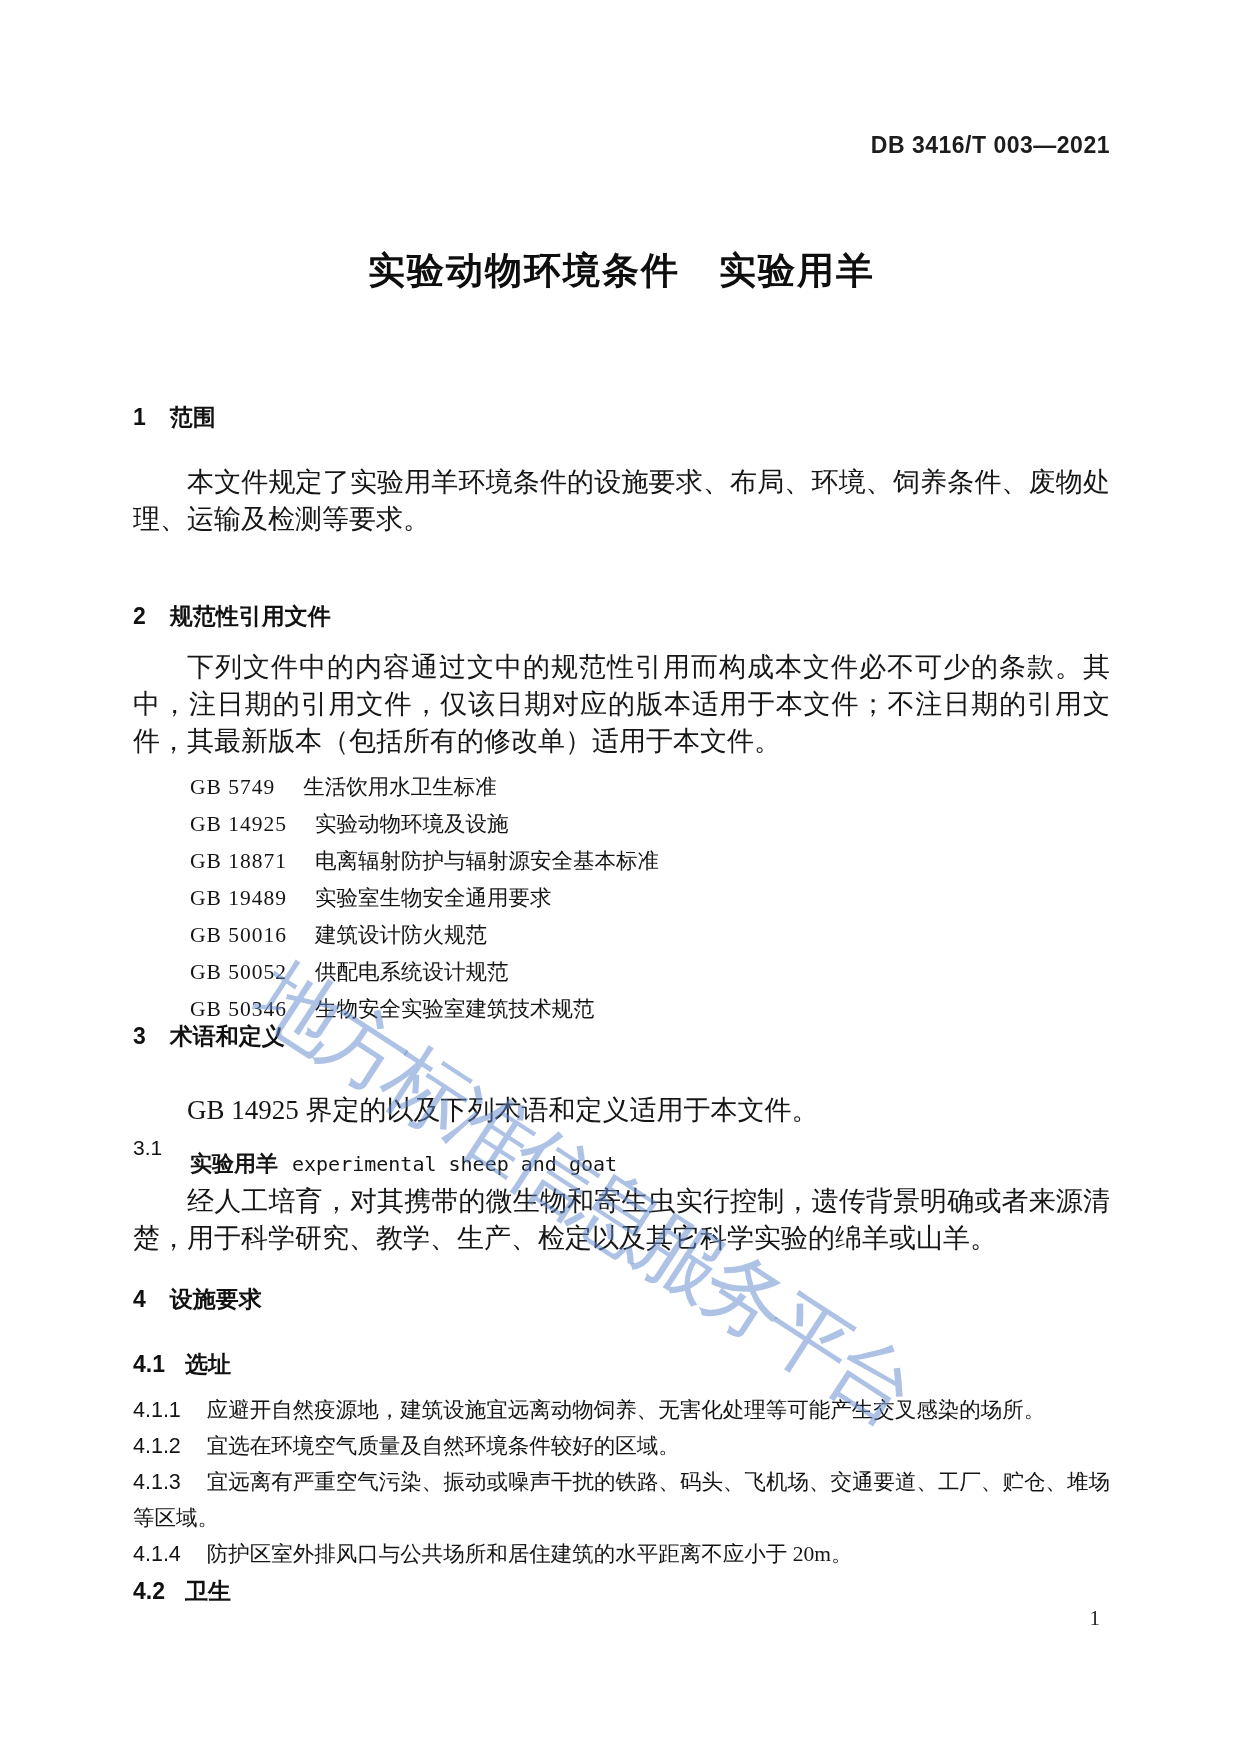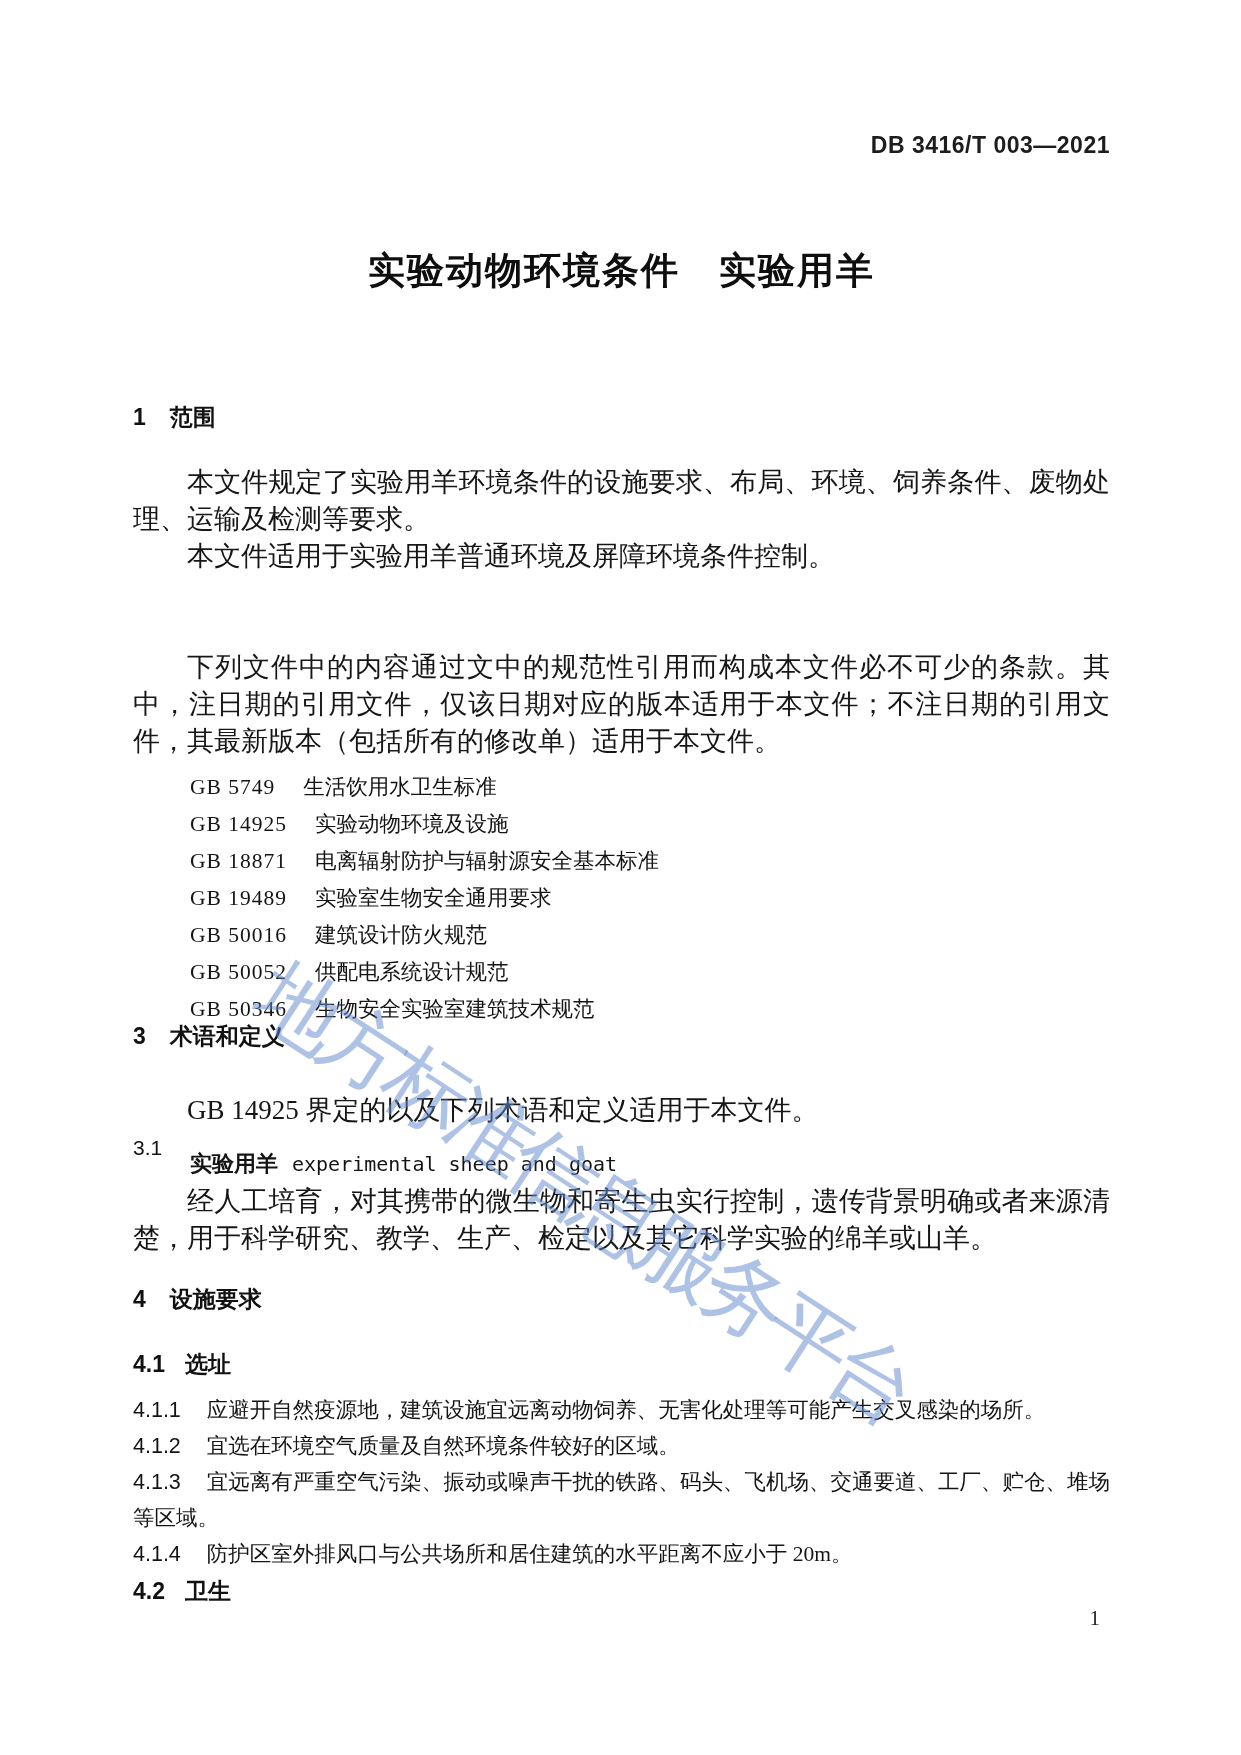--- a/index.html
+++ b/index.html
@@ -154,22 +154,24 @@
 <div class="page">
 
   <div class="blk doc-code">DB 3416/T 003—2021</div>
 
   <div class="blk doc-title">实验动物环境条件　实验用羊</div>
 
   <div class="blk sec-h s1-h">
     <span class="sec-num">1</span><span>范围</span>
   </div>
   <div class="blk para indent s1-p1">本文件规定了实验用羊环境条件的设施要求、布局、环境、饲养条件、废物处理、运输及检测等要求。</div>
-  <div class="blk para indent s1-p2">本文件适用于实验用羊普通环境及屏障环境条件控制。</div>
-
+
+  <div class="blk sec-h s2-h">
+    <span class="sec-num">2</span><span>规范性引用文件</span>
+  </div>
   <div class="blk para indent s2-p1">下列文件中的内容通过文中的规范性引用而构成本文件必不可少的条款。其中，注日期的引用文件，仅该日期对应的版本适用于本文件；不注日期的引用文件，其最新版本（包括所有的修改单）适用于本文件。</div>
 
   <div class="blk ref-list">
     <div class="ref-row"><span class="ref-code">GB 5749</span><span>生活饮用水卫生标准</span></div>
     <div class="ref-row"><span class="ref-code">GB 14925</span><span>实验动物环境及设施</span></div>
     <div class="ref-row"><span class="ref-code">GB 18871</span><span>电离辐射防护与辐射源安全基本标准</span></div>
     <div class="ref-row"><span class="ref-code">GB 19489</span><span>实验室生物安全通用要求</span></div>
     <div class="ref-row"><span class="ref-code">GB 50016</span><span>建筑设计防火规范</span></div>
     <div class="ref-row"><span class="ref-code">GB 50052</span><span>供配电系统设计规范</span></div>
     <div class="ref-row"><span class="ref-code">GB 50346</span><span>生物安全实验室建筑技术规范</span></div>

